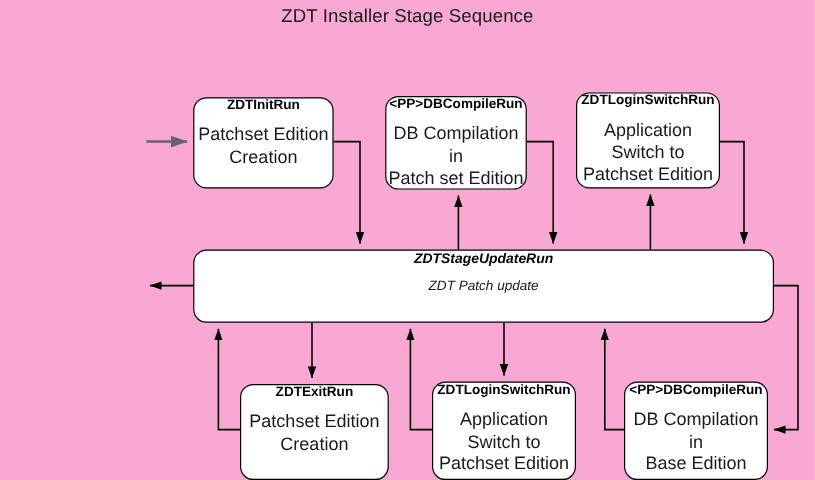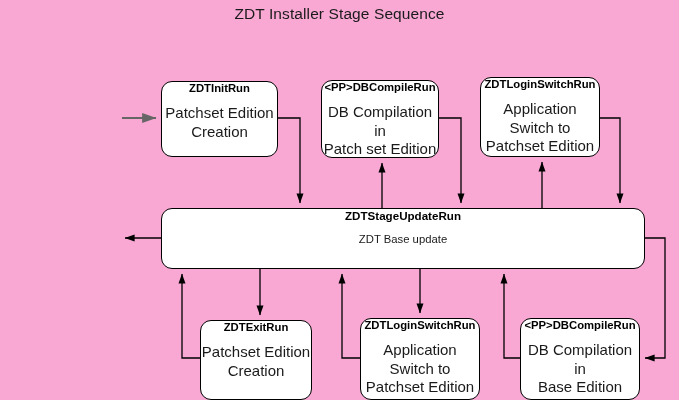--- a/index.html
+++ b/index.html
@@ -137,26 +137,26 @@
     <span class="node-desc">DB Compilation in
 Patch set Edition</span>
   </div>
 
   <div class="node proc" style="left:480px; top:77px; width:120px; height:80px;">
     <span class="node-title">ZDTLoginSwitchRun</span>
     <span class="node-desc">Application Switch to
 Patchset Edition</span>
   </div>
 
-  <div class="node proc wide" style="left:161px; top:208px; width:484px; height:61px;">
+  <div class="node proc wide" style="left:161px; top:208px; width:484px; height:61px;font-style:italic;">
     <span class="node-title">ZDTStageUpdateRun</span>
-    <span class="node-desc">ZDT Base update</span>
+    <span class="node-desc">ZDT Patch update</span>
   </div>
 
-  <div class="node proc" style="left:200px; top:320px; width:112px; height:80px;">
+  <div class="node proc" style="left:200px; top:320px; width:124px; height:80px;">
     <span class="node-title">ZDTExitRun</span>
     <span class="node-desc">Patchset Edition
 Creation</span>
   </div>
 
   <div class="node proc" style="left:360px; top:318px; width:120px; height:82px;">
     <span class="node-title">ZDTLoginSwitchRun</span>
     <span class="node-desc">Application Switch to
 Patchset Edition</span>
   </div>

